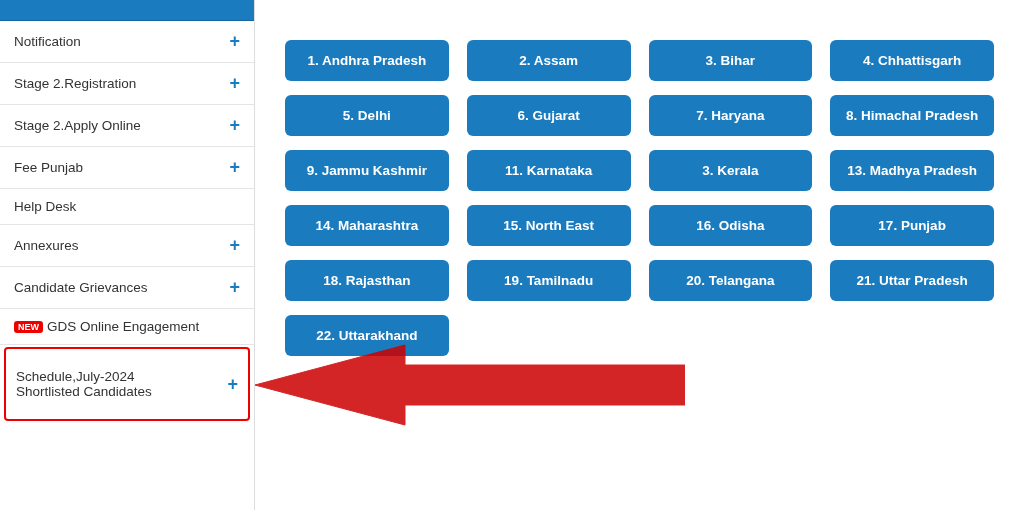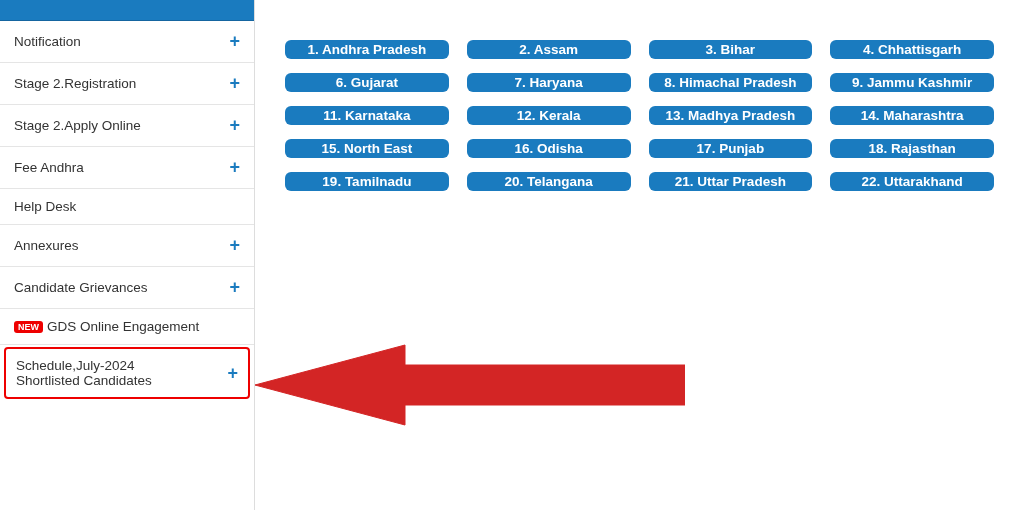--- a/index.html
+++ b/index.html
@@ -51,21 +51,21 @@
     }
     .sidebar-item .plus {
       color: #1a7bbf;
       font-size: 18px;
       font-weight: bold;
     }
     .sidebar-item.highlight {
       border: 2px solid #e00;
       border-radius: 4px;
       margin: 2px 4px;
-      padding: 9px 10px;
+      padding: 20px 10px;
     }
     .sidebar-item.highlight .item-text {
       color: #333;
     }
     .new-badge {
       background: #e00;
       color: #fff;
       font-size: 9px;
       font-weight: bold;
       padding: 1px 4px;
@@ -86,21 +86,21 @@
       display: grid;
       grid-template-columns: repeat(4, 1fr);
       gap: 14px 18px;
       margin-top: 10px;
     }
     .state-btn {
       background: #1a7bbf;
       color: #fff;
       border: none;
       border-radius: 6px;
-      padding: 2px 8px;
+      padding: 13px 8px;
       font-size: 13.5px;
       font-weight: 600;
       cursor: pointer;
       text-align: center;
       transition: background 0.15s;
     }
     
     .arrow-overlay {
       position: absolute;
       bottom: 80px;
@@ -124,21 +124,21 @@
         </div>
         <div class="sidebar-item">
           <span class="item-text">Stage 2.Registration</span>
           <span class="plus">+</span>
         </div>
         <div class="sidebar-item">
           <span class="item-text">Stage 2.Apply Online</span>
           <span class="plus">+</span>
         </div>
         <div class="sidebar-item">
-          <span class="item-text">Fee Andhra</span>
+          <span class="item-text">Fee Punjab</span>
           <span class="plus">+</span>
         </div>
         <div class="sidebar-item">
           <span class="item-text">Help Desk</span>
         </div>
         <div class="sidebar-item">
           <span class="item-text">Annexures</span>
           <span class="plus">+</span>
         </div>
         <div class="sidebar-item">
@@ -154,26 +154,27 @@
         </div>
       </div>
   </aside>
 
   <main class="main-content">
     <div class="states-grid" id="states-grid">
         <button class="state-btn">1. Andhra Pradesh</button>
         <button class="state-btn">2. Assam</button>
         <button class="state-btn">3. Bihar</button>
         <button class="state-btn">4. Chhattisgarh</button>
+        <button class="state-btn">5. Delhi</button>
         <button class="state-btn">6. Gujarat</button>
         <button class="state-btn">7. Haryana</button>
         <button class="state-btn">8. Himachal Pradesh</button>
         <button class="state-btn">9. Jammu Kashmir</button>
         <button class="state-btn">11. Karnataka</button>
-        <button class="state-btn">12. Kerala</button>
+        <button class="state-btn">3. Kerala</button>
         <button class="state-btn">13. Madhya Pradesh</button>
         <button class="state-btn">14. Maharashtra</button>
         <button class="state-btn">15. North East</button>
         <button class="state-btn">16. Odisha</button>
         <button class="state-btn">17. Punjab</button>
         <button class="state-btn">18. Rajasthan</button>
         <button class="state-btn">19. Tamilnadu</button>
         <button class="state-btn">20. Telangana</button>
         <button class="state-btn">21. Uttar Pradesh</button>
         <button class="state-btn">22. Uttarakhand</button>

